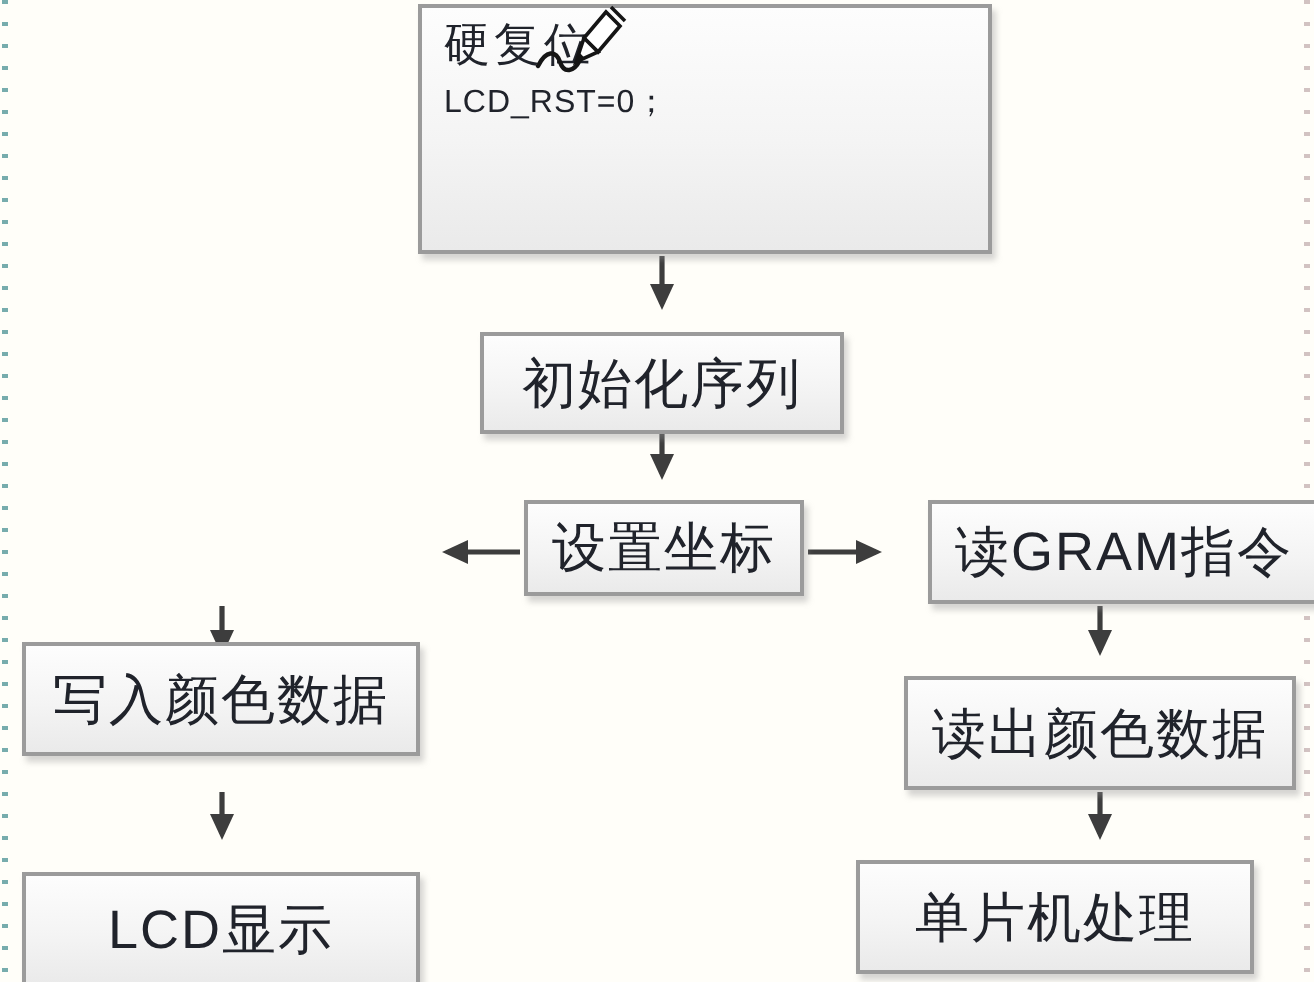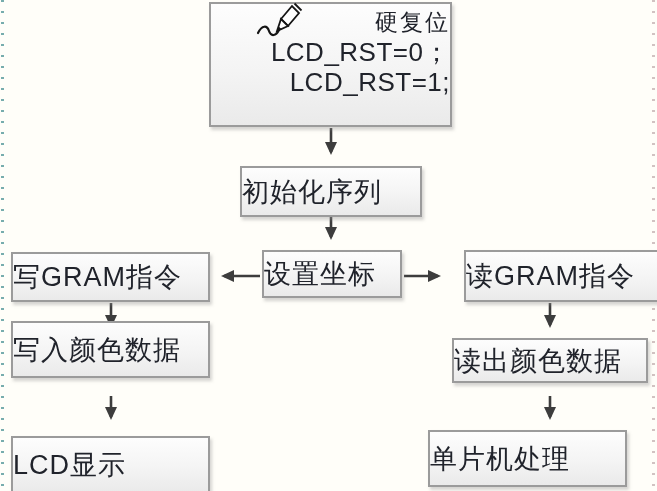--- a/index.html
+++ b/index.html
@@ -10,33 +10,33 @@
   .guide{position:absolute;top:0;bottom:0;width:3px;}
   .guide-left{left:1px;background:repeating-linear-gradient(180deg,rgba(95,158,160,.85) 0 2px,transparent 2px 11px);}
   .guide-right{right:2px;background:repeating-linear-gradient(180deg,rgba(205,188,188,.9) 0 2px,transparent 2px 11px);}
   .connectors{position:absolute;left:0;top:0;width:657px;height:491px;pointer-events:none;}
   .node,.hr-box{
     position:absolute;box-sizing:border-box;
     border:2px solid #9b9b9b;
     background:linear-gradient(180deg,#fdfdfd 0%,#f4f4f4 55%,#eaeaea 100%);
     box-shadow:2px 3px 3px rgba(150,150,150,.40);
   }
-  .node{display:flex;align-items:center;font-size:27px;letter-spacing:1px;}
-  .hr-box{left:209px;top:2px;width:243px;height:125px;text-align:right;}
+  .node{display:flex;align-items:center;justify-content:center;font-size:27px;letter-spacing:1px;}
+  .hr-box{left:209px;top:2px;width:287px;height:125px;text-align:left;padding-left:11px;}
   .hr-title-row{position:relative;margin-top:3px;font-size:23px;line-height:30px;letter-spacing:2px;}
-  .code-line{font-size:26px;line-height:30px;letter-spacing:0.5px;}
+  .code-line{font-size:16px;line-height:30px;letter-spacing:0.5px;}
   .pencil{position:absolute;left:44px;top:-7px;width:48px;height:42px;}
   
   .n-init{left:240px;top:166px;width:182px;height:51px;}
   .n-coords{left:262px;top:250px;width:140px;height:48px;font-family:Liberation Mono, monospace;}
   .n-writecmd{left:11px;top:252px;width:199px;height:50px;}
   .n-writedata{left:11px;top:321px;width:199px;height:57px;}
   .n-lcd{left:11px;top:436px;width:199px;height:58px;}
   .n-readcmd{left:464px;top:250px;width:196px;height:52px;}
-  .n-readdata{left:452px;top:338px;width:196px;height:45px;}
+  .n-readdata{left:452px;top:338px;width:196px;height:57px;}
   .n-mcu{left:428px;top:430px;width:199px;height:57px;}
 </style>
 </head>
 <body>
 
 <div class="canvas">
 
   <div class="guide guide-left"></div>
   <div class="guide guide-right"></div>
 
@@ -65,34 +65,30 @@
           <path d="M3,33 c4,-8 9,-8 11,-2 c2,6 7,5 10,-1" fill="none" stroke="#151515" stroke-width="2.2" stroke-linecap="round"></path>
           <path d="M26,19 L37,6 L44,13 L33,26 Z" fill="#ffffff" stroke="#151515" stroke-width="1.8"></path>
           <path d="M39.5,3.5 L46.5,10.5" fill="none" stroke="#151515" stroke-width="1.8"></path>
           <path d="M22,31 L26,19 L33,26 Z" fill="#ffffff" stroke="#151515" stroke-width="1.8"></path>
           <path d="M22,31 L23.8,26.4 L26.6,29.2 Z" fill="#151515"></path>
         </svg>
       </span>
       <span>硬复位</span>
     </div>
     <div class="code-line">LCD_RST=0；</div>
-    <div class="code-line">LCD_RST=1;</div>
   </div>
 
   <div class="node n-init">
     <span>初始化序列</span>
   </div>
 
   <div class="node n-coords">
     <span>设置坐标</span>
   </div>
 
-  <div class="node n-writecmd">
-    <span>写GRAM指令</span>
-  </div>
 
   <div class="node n-writedata">
     <span>写入颜色数据</span>
   </div>
 
   <div class="node n-lcd">
     <span>LCD显示</span>
   </div>
 
   <div class="node n-readcmd">

